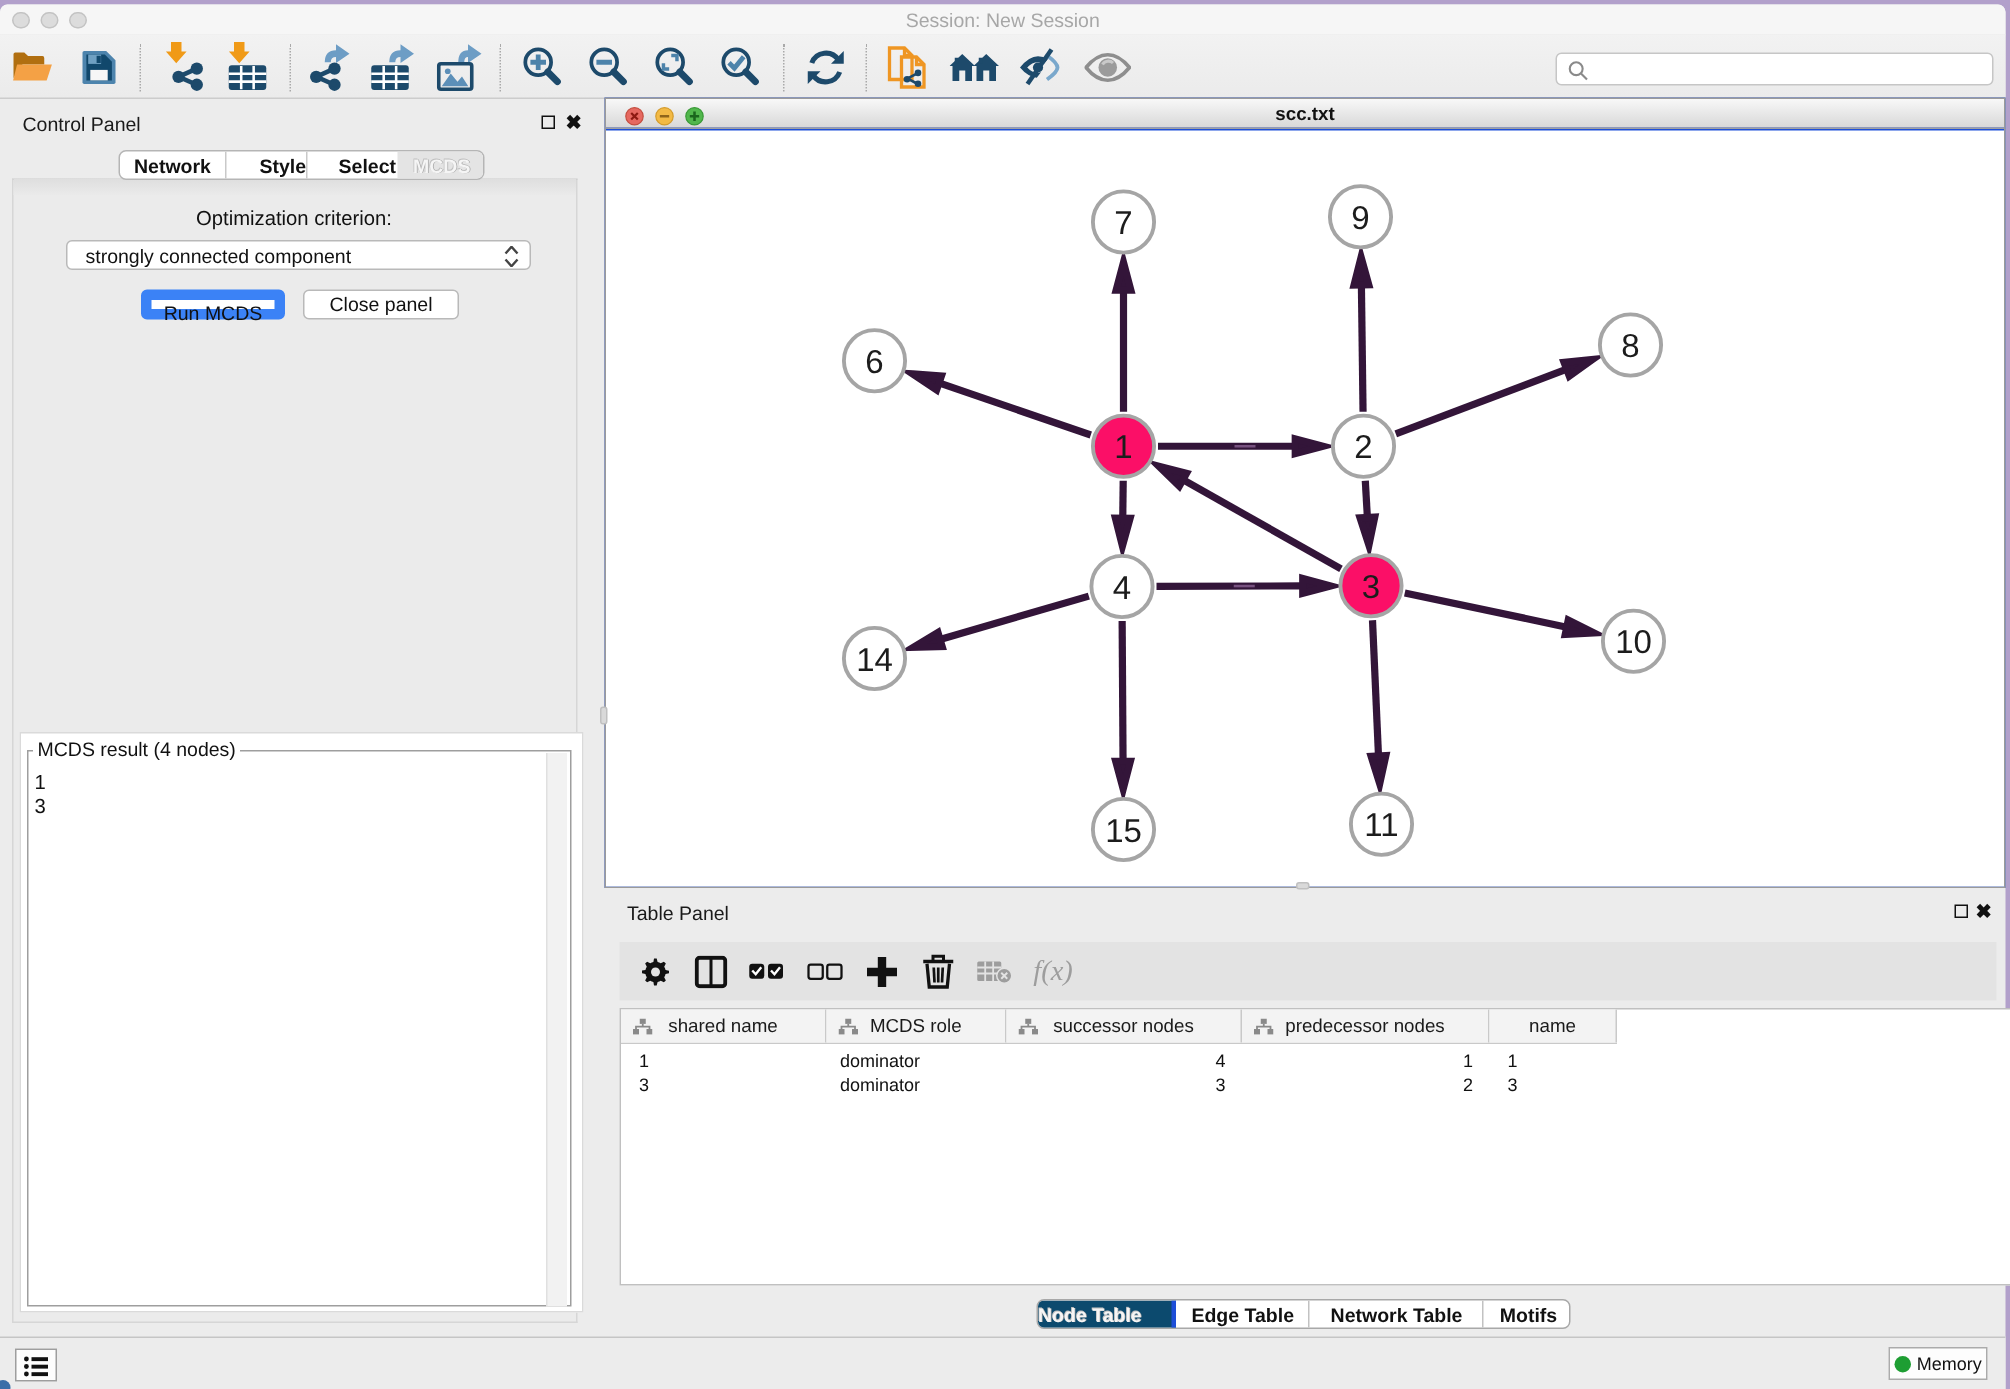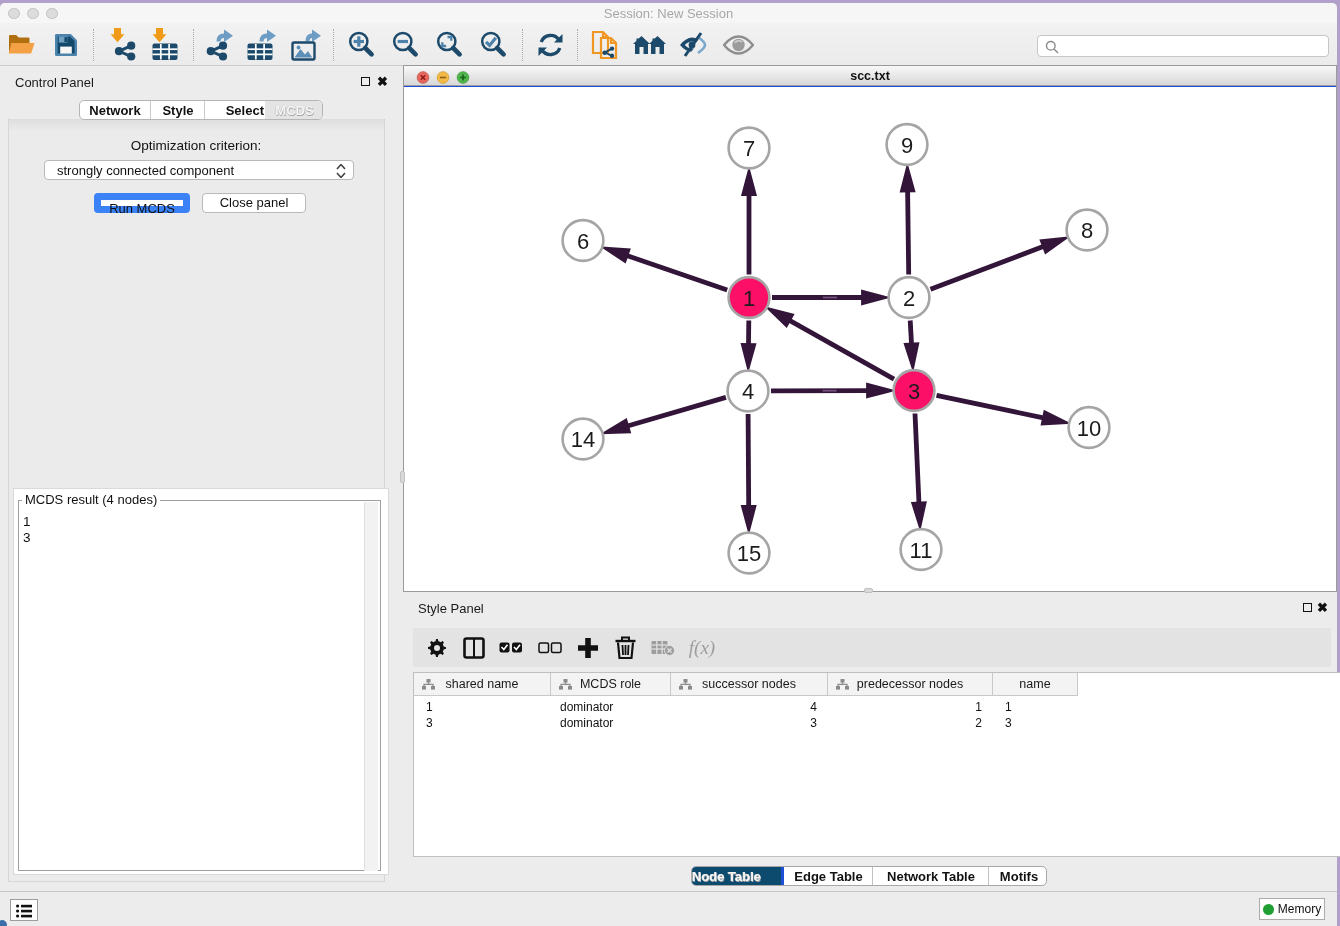--- a/index.html
+++ b/index.html
@@ -233,21 +233,21 @@
   <div id="cpanel">
     <div id="cp-title">Control Panel</div>
     <div class="hdr-sq" style="left:361px;"></div>
     <div class="hdr-x" style="left:377px;">✖</div>
     <div id="cp-inner"></div>
     <div style="position:absolute; left:9px; top:53px; width:375px; height:11px;
          background:linear-gradient(#dedede,#eaeaea);"></div>
     <div style="position:absolute; left:79px; top:34px; width:244px; height:20px; background:#fff;
          border:1px solid #b5b5b5; border-radius:5px; overflow:hidden; font-size:13px; font-weight:bold; color:#111;">
       <div style="position:absolute; left:0; top:0; width:71px; height:20px; border-right:1px solid #c9c9c9; text-align:center; line-height:19px;">Network</div>
-      <div style="position:absolute; left:72px; top:0; width:53px; height:20px; border-right:1px solid #c9c9c9; text-align:center; line-height:19px;">Style</div>
+      <div style="position:absolute; left:72px; top:0; width:53px; height:20px; border-right:1px solid #c9c9c9; text-align:right; line-height:19px;">Style</div>
       <div style="position:absolute; left:126px; top:0; width:58px; height:20px; text-align:right; line-height:19px;">Select</div>
       <div style="position:absolute; left:185px; top:0; width:59px; height:20px; background:#e4e4e4; text-align:center; line-height:19px;
            color:#f5f5f5; text-shadow:0.5px 0.5px 0 #a6a6a6, -0.5px -0.5px 0 #c0c0c0;">MCDS</div>
     </div>
     <div style="position:absolute; left:44px; top:94px; width:310px; height:20px; background:#fff;
          border:1px solid #b9b9b9; border-radius:4px; font-size:13px; color:#111; line-height:19px;">
       <span style="margin-left:12px;">strongly connected component</span>
       <svg width="10" height="14" viewBox="0 0 10 14" style="position:absolute; right:7px; top:3px;">
         <path d="M1 5 L5 0.5 L9 5" fill="none" stroke="#444" stroke-width="1.6"></path>
         <path d="M1 9 L5 13.5 L9 9" fill="none" stroke="#444" stroke-width="1.6"></path>
@@ -336,21 +336,21 @@
           <text x="510" y="311.5">3</text>
           <text x="179" y="360">14</text>
           <text x="685" y="348.5">10</text>
           <text x="345" y="474">15</text>
           <text x="517" y="470.5">11</text>
         </g>
       </svg>
     </div>
   </div>
   <div id="tpanel">
-    <div style="position:absolute; left:418px; top:9px; font-size:13px; color:#1a1a1a;">Style Panel</div>
+    <div style="position:absolute; left:418px; top:9px; font-size:13px; color:#1a1a1a;">Table Panel</div>
     <div class="hdr-sq" style="left:1303px; top:11px;"></div>
     <div class="hdr-x" style="left:1317px; top:8px;">✖</div>
     <div style="position:absolute; left:413px; top:36px; width:918px; height:39px; background:#e3e3e3;"></div>
     <div class="ticon" style="left:424px; top:36px; height:39px; width:25px;">
       <svg width="20" height="20" viewBox="0 0 20 20">
           <path fill="#111" d="M10 2 L11.8 2 L12.4 4.3 A6 6 0 0 1 14.5 5.2 L16.6 4.1 L17.9 5.4 L16.8 7.5 A6 6 0 0 1 17.7 9.6 L20 10.2 L20 11.8 L17.7 12.4 A6 6 0 0 1 16.8 14.5 L17.9 16.6 L16.6 17.9 L14.5 16.8 A6 6 0 0 1 12.4 17.7 L11.8 20 L10 20 L9.6 17.7 A6 6 0 0 1 7.5 16.8 L5.4 17.9 L4.1 16.6 L5.2 14.5 A6 6 0 0 1 4.3 12.4 L2 11.8 L2 10 L4.3 9.6 A6 6 0 0 1 5.2 7.5 L4.1 5.4 L5.4 4.1 L7.5 5.2 A6 6 0 0 1 9.6 4.3 Z" transform="translate(-1,-1)"></path>
           <circle cx="10" cy="10" r="3" fill="#e3e3e3"></circle>
         </svg>
     </div>
     <div class="ticon" style="left:461px; top:36px; height:39px; width:25px;">

